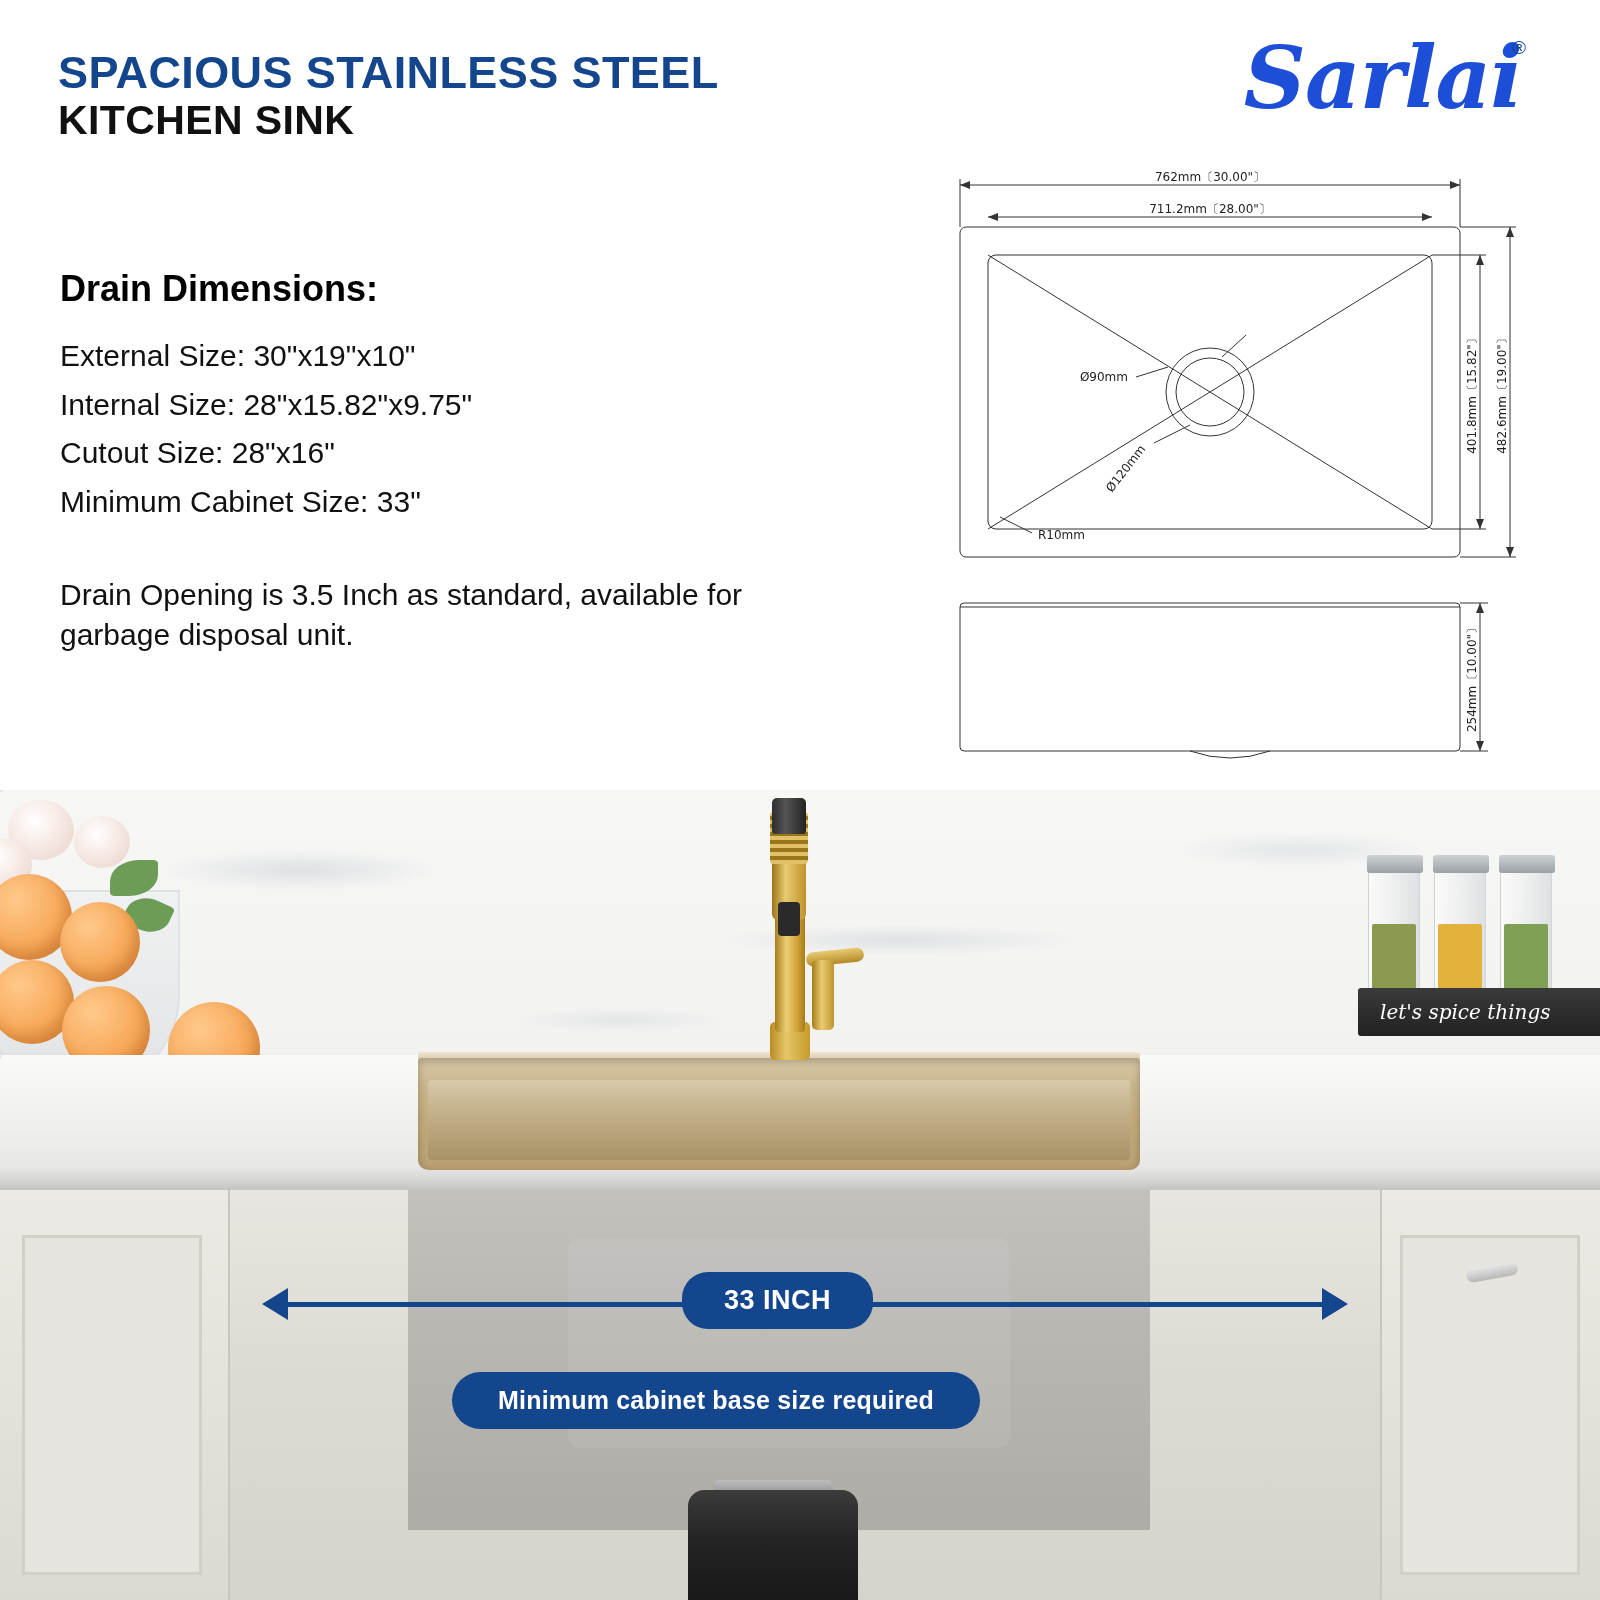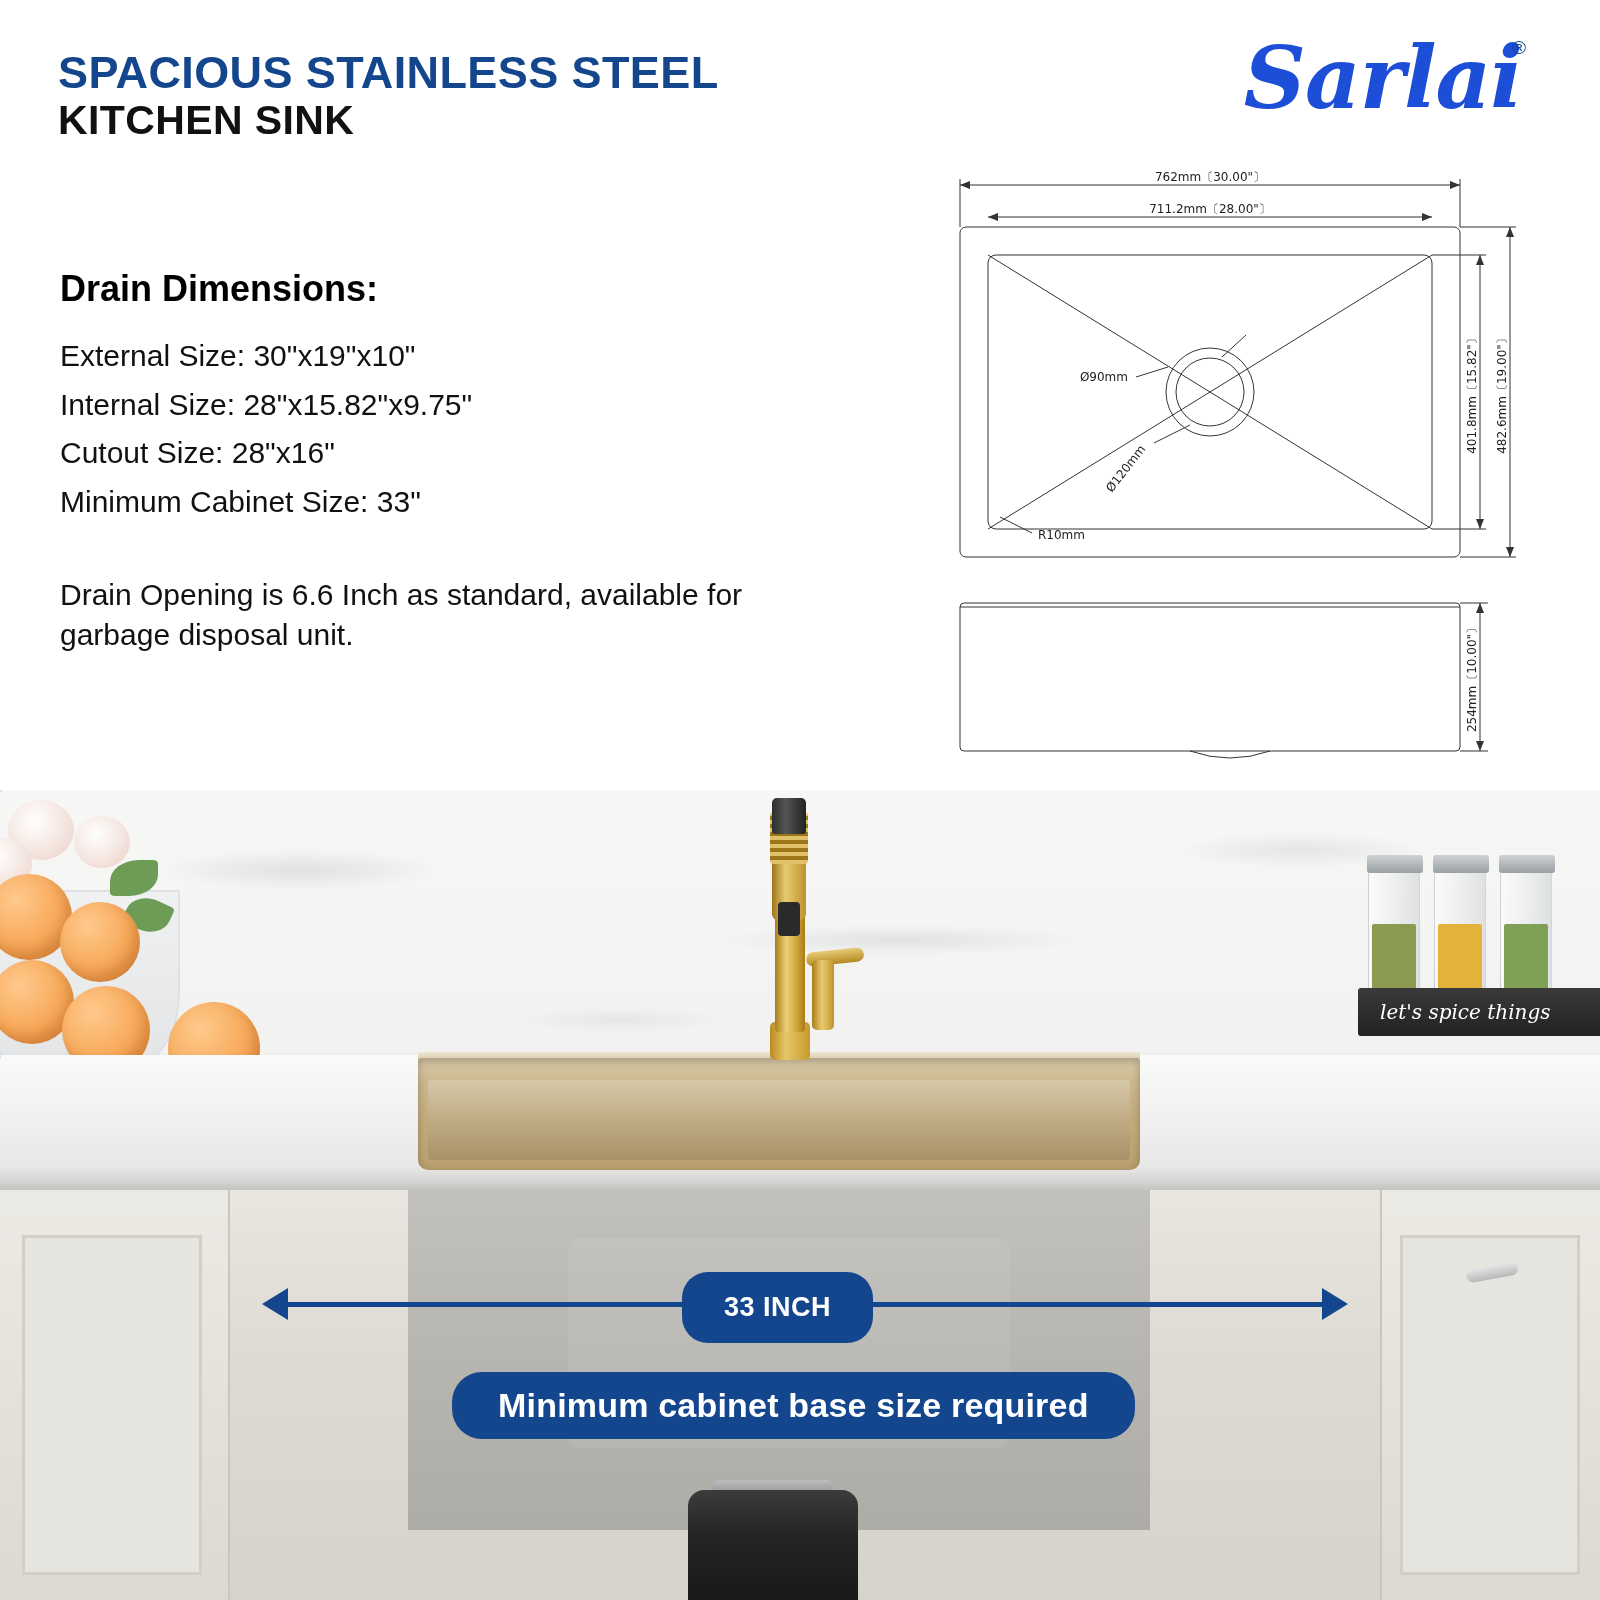--- a/index.html
+++ b/index.html
@@ -310,31 +310,31 @@
   .dim-arrow-l, .dim-arrow-r {
     position:absolute; top:498px; width:0; height:0;
     border-top: 16px solid transparent;
     border-bottom: 16px solid transparent;
   }
   .dim-arrow-l { left: 262px; border-right: 26px solid #14468e; }
   .dim-arrow-r { left: 1322px; border-left: 26px solid #14468e; }
 
   .badge-inch {
     position:absolute; left:682px; top:482px;
-    padding: 20px 42px;
+    padding: 13px 42px;
     background:#14468e; color:#fff;
     font-size:27px; font-weight:bold;
     border-radius: 26px;
     letter-spacing: 0.5px;
   }
   .badge-cab {
     position:absolute; left:452px; top:582px;
     padding: 14px 46px;
     background:#14468e; color:#fff;
-    font-size:34px; font-weight:bold;
+    font-size:25px; font-weight:bold;
     border-radius: 30px;
     letter-spacing: 0.2px;
   }
 </style>
 </head>
 <body>
 
 <div id="page">
 
   <div class="top-section">
@@ -351,21 +351,21 @@
 
     <div class="dims-title">Drain Dimensions:</div>
 
     <div class="dims-list">
       <div class="row">External Size: 30"x19"x10"</div>
       <div class="row">Internal Size: 28"x15.82"x9.75"</div>
       <div class="row">Cutout Size: 28"x16"</div>
       <div class="row">Minimum Cabinet Size: 33"</div>
     </div>
 
-    <div class="dims-note">Drain Opening is 6.6 Inch as standard, available for garbage disposal unit.</div>
+    <div class="dims-note">Drain Opening is 3.5 Inch as standard, available for garbage disposal unit.</div>
 
     <div class="drawing">
       <svg width="620" height="620" viewBox="0 0 620 620" xmlns="http://www.w3.org/2000/svg">
         <g stroke="#333" fill="none" stroke-width="1">
 
           <rect x="20" y="72" width="500" height="330" rx="6"></rect>
 
           <rect x="48" y="100" width="444" height="274" rx="8"></rect>
 
           <line x1="48" y1="100" x2="492" y2="374"></line>

